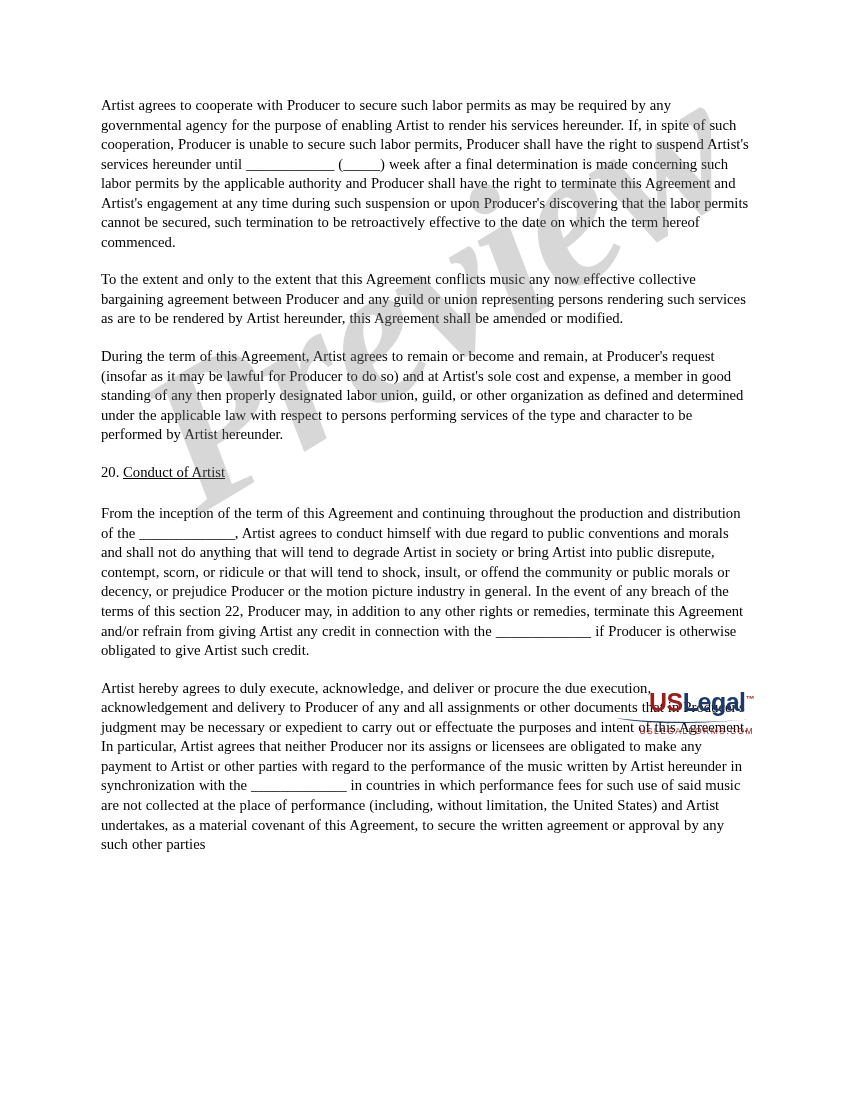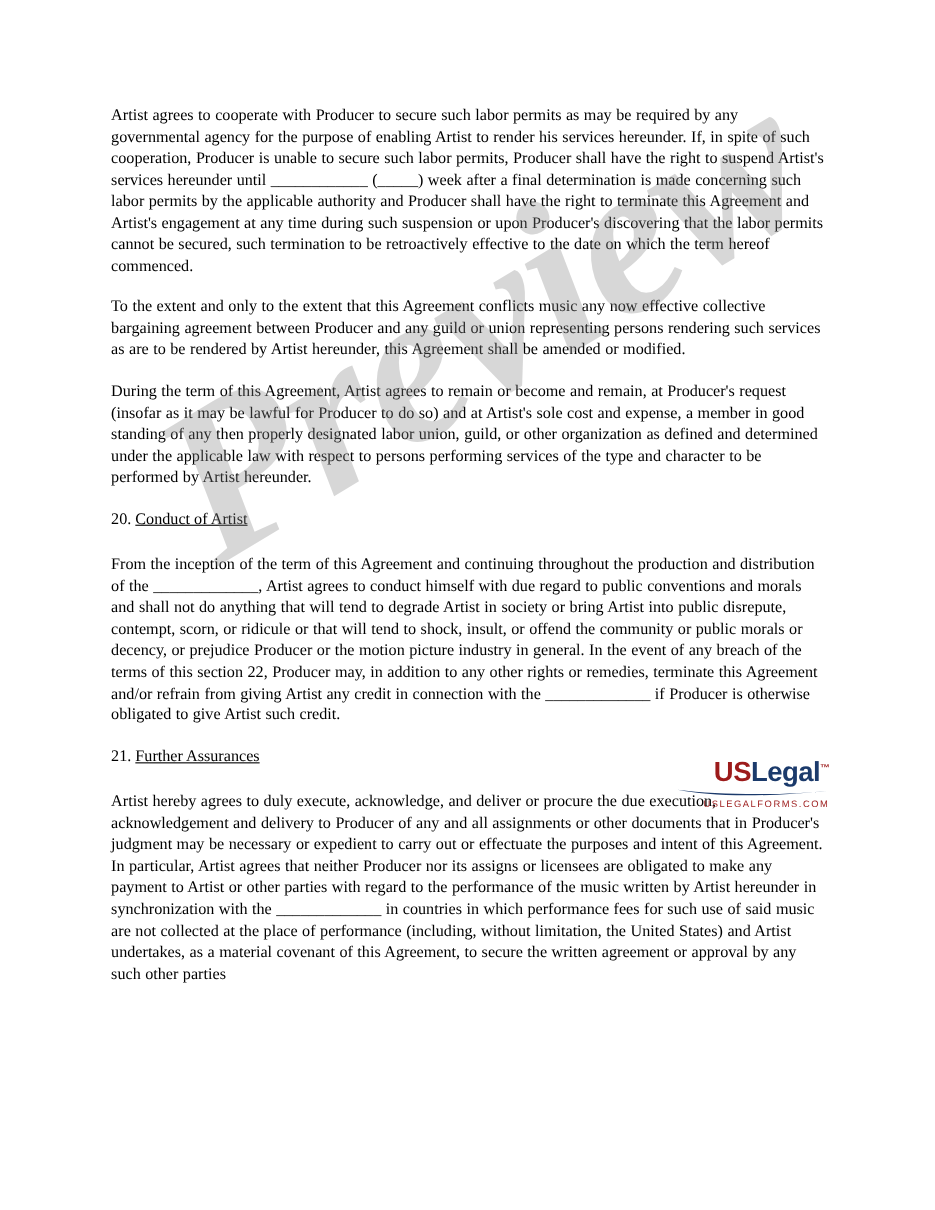--- a/index.html
+++ b/index.html
@@ -127,24 +127,20 @@
 
     <p class="para">During the term of this Agreement, Artist agrees to remain or become and remain, at Producer's request (insofar as it may be lawful for Producer to do so) and at Artist's sole cost and expense, a member in good standing of any then properly designated labor union, guild, or other organization as defined and determined under the applicable law with respect to persons performing services of the type and character to be performed by Artist hereunder.</p>
 
     <div class="section-head">
       <span class="num">20.</span>
       <span class="title">Conduct of Artist</span>
     </div>
 
     <p class="para">From the inception of the term of this Agreement and continuing throughout the production and distribution of the _____________, Artist agrees to conduct himself with due regard to public conventions and morals and shall not do anything that will tend to degrade Artist in society or bring Artist into public disrepute, contempt, scorn, or ridicule or that will tend to shock, insult, or offend the community or public morals or decency, or prejudice Producer or the motion picture industry in general.  In the event of any breach of the terms of this section 22, Producer may, in addition to any other rights or remedies, terminate this Agreement and/or refrain from giving Artist any credit in connection with the _____________ if Producer is otherwise obligated to give Artist such credit.</p>
 
-    <div class="section-head">
-      <span class="num">21.</span>
-      <span class="title">Further Assurances</span>
-    </div>
 
     <p class="para">Artist hereby agrees to duly execute, acknowledge, and deliver or procure the due execution, acknowledgement and delivery to Producer of any and all assignments or other documents that in Producer's judgment may be necessary or expedient to carry out or effectuate the purposes and intent of this Agreement.  In particular, Artist agrees that neither Producer nor its assigns or licensees are obligated to make any payment to Artist or other parties with regard to the performance of the music written by Artist hereunder in synchronization with the _____________ in countries in which performance fees for such use of said music are not collected at the place of performance (including, without limitation, the United States) and Artist undertakes, as a material covenant of this Agreement, to secure the written agreement or approval by any such other parties</p>
 
   </div>
 
   <div class="watermark">
     <div class="watermark-text">Preview</div>
   </div>
 
   <div class="footer-logo">

